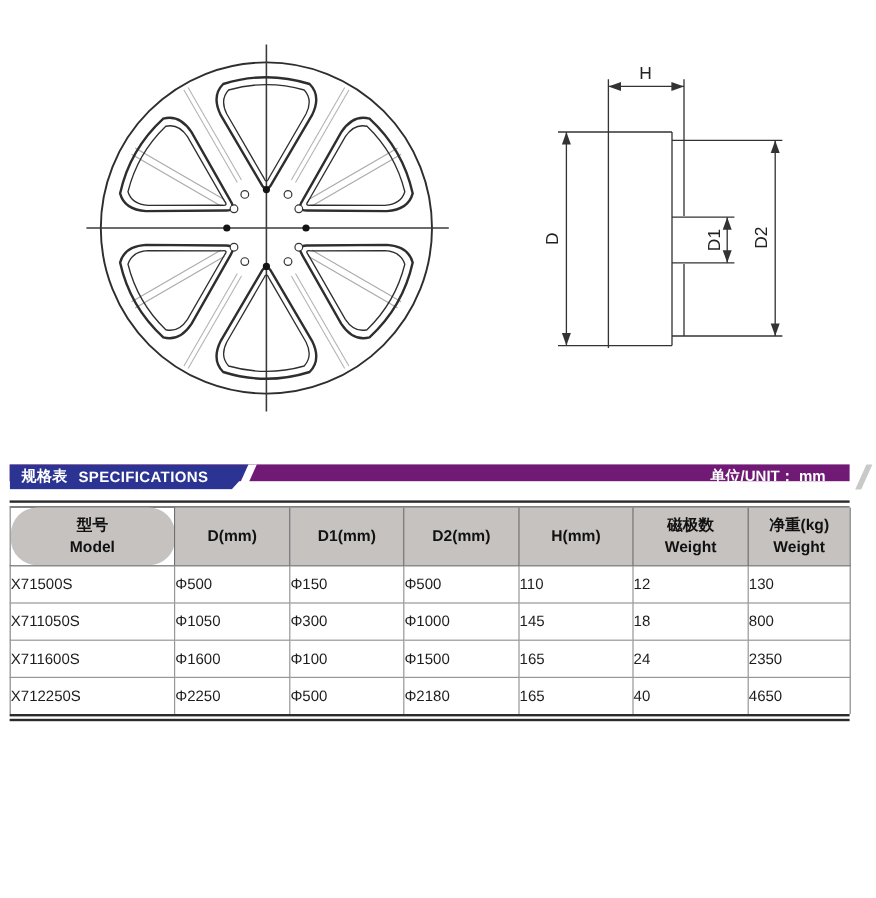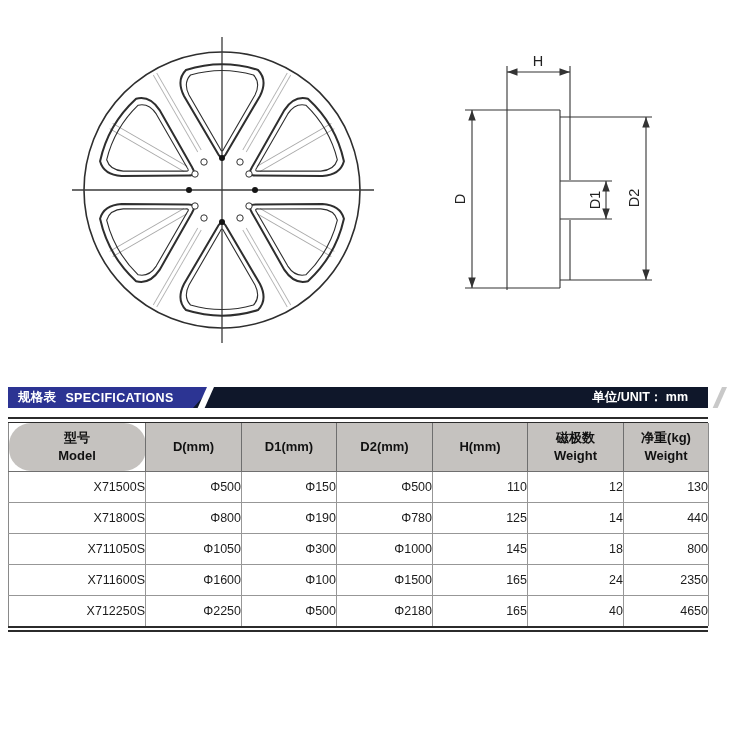--- a/index.html
+++ b/index.html
@@ -4,22 +4,22 @@
 <style>
   html,body{margin:0;padding:0;}
   body{
     width:730px;height:748px;background:#ffffff;position:relative;overflow:hidden;
     font-family:"Liberation Sans","DejaVu Sans",sans-serif;
   }
   
   #drawings{position:absolute;left:0;top:0;}
   
   .bar{
-    position:absolute;left:8px;top:387px;width:700px;height:21px;
-    background:#0f172a;
+    position:absolute;left:8px;top:387px;width:700px;height:14px;
+    background:#701a75;
   }
   .bar .blue{
     position:absolute;left:0;top:0;width:215px;height:21px;
     background:#2c3493;
     clip-path:polygon(0 0,204px 0,185px 21px,0 21px);
   }
   .bar .white-gap{
     position:absolute;left:199px;top:0;width:7px;height:21px;background:#ffffff;
     transform:skewX(-24deg);transform-origin:top left;
   }
@@ -39,21 +39,21 @@
   .spec-wrap{position:absolute;left:8px;top:417px;width:700px;}
   .rule-top{height:2.5px;border-top:2.2px solid #2b2b2b;border-bottom:1.2px solid #2b2b2b;}
   .rule-bottom{height:2px;border-top:2px solid #2b2b2b;border-bottom:2.5px solid #2b2b2b;margin-top:0px;}
   table.spec{border-collapse:collapse;width:700px;table-layout:fixed;}
   table.spec th{
     background:#c5c2bf;border:1px solid #6f6f6f;border-top:none;
     font-size:13px;font-weight:bold;color:#111;height:48px;padding:0;line-height:1.35;
   }
   table.spec th .l1,table.spec th .l2{display:block;text-align:center;}
   table.spec td{
-    border:1px solid #979797;font-size:12.5px;color:#1c1c1c;text-align:right;
+    border:1px solid #979797;font-size:12.5px;color:#1c1c1c;text-align:left;
     height:30px;padding:0;background:#ffffff;
   }
   table.spec th:first-child,table.spec td:first-child{border-left:1px solid #8a8a8a;border-radius:22px;}
   table.spec th:last-child,table.spec td:last-child{border-right:1px solid #8a8a8a;margin-top:14px;}
   table.spec tr:last-child td{border-bottom:none;}
 </style>
 </head>
 <body>
 
 <svg id="drawings" width="730" height="375" viewBox="0 0 730 375" xmlns="http://www.w3.org/2000/svg">
@@ -201,29 +201,20 @@
         <tr>
           <td>X71500S</td>
           <td>Φ500</td>
           <td>Φ150</td>
           <td>Φ500</td>
           <td>110</td>
           <td>12</td>
           <td>130</td>
         </tr>
         <tr>
-          <td>X71800S</td>
-          <td>Φ800</td>
-          <td>Φ190</td>
-          <td>Φ780</td>
-          <td>125</td>
-          <td>14</td>
-          <td>440</td>
-        </tr>
-        <tr>
           <td>X711050S</td>
           <td>Φ1050</td>
           <td>Φ300</td>
           <td>Φ1000</td>
           <td>145</td>
           <td>18</td>
           <td>800</td>
         </tr>
         <tr>
           <td>X711600S</td>

